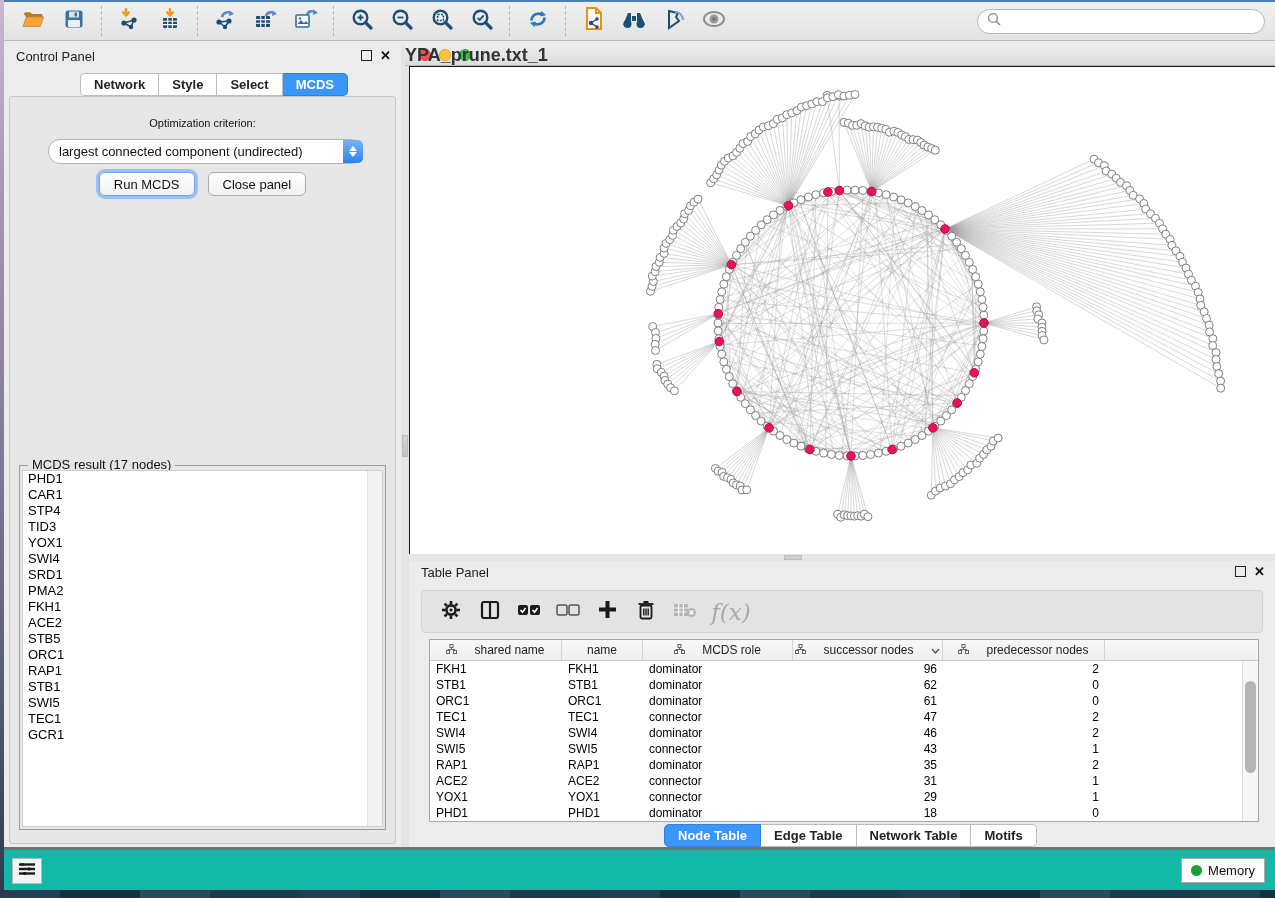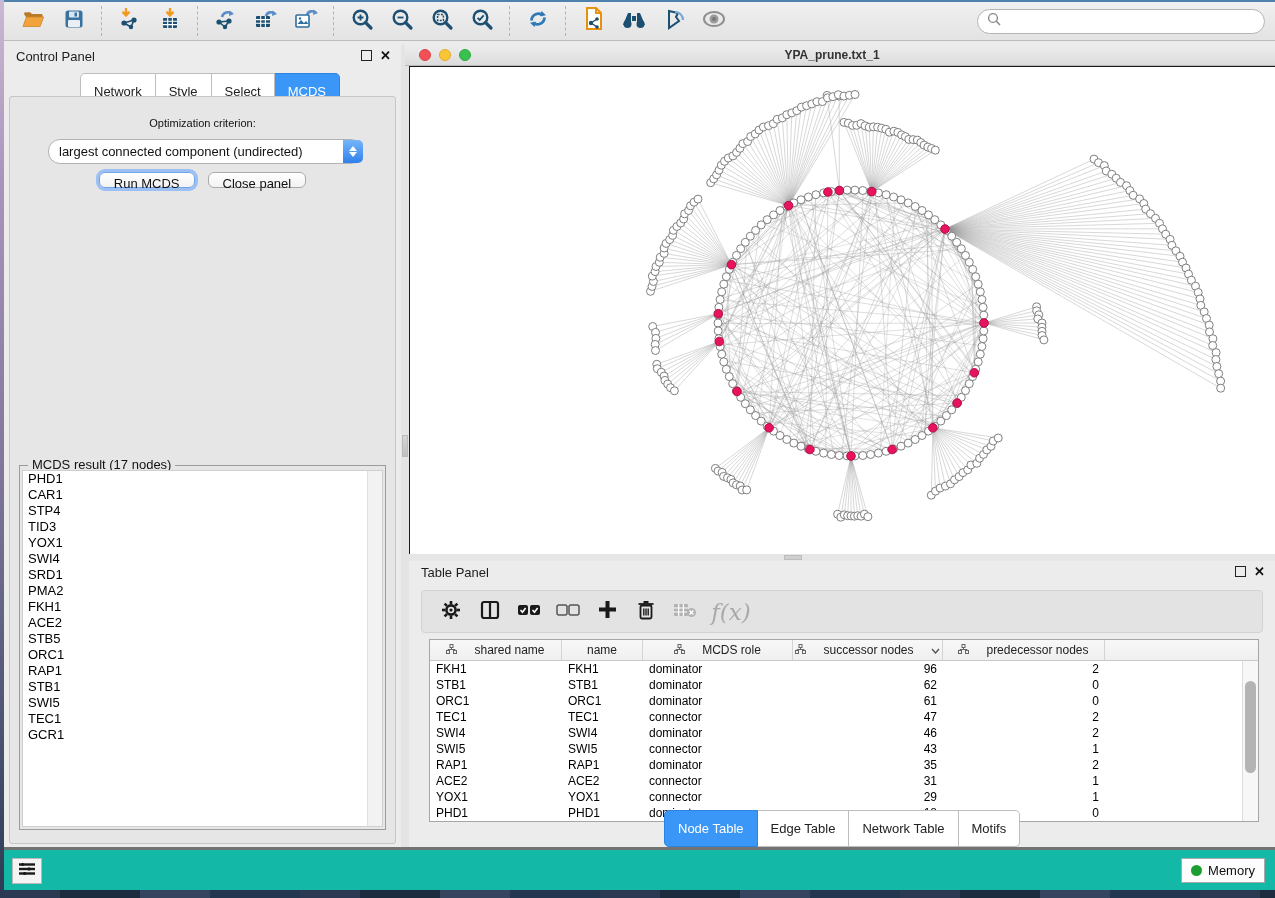--- a/index.html
+++ b/index.html
@@ -20,57 +20,57 @@
   .searchbox{margin-left:auto;width:288px;height:25px;background:#fff;border:1px solid #b5b5b5;border-radius:13px;
       display:flex;align-items:center;padding:0 9px;box-sizing:border-box;}
 
   
   .cpanel{position:absolute;left:0;top:45px;width:397px;bottom:40px;background:#ececec;}
   .panel-title{position:absolute;left:12px;top:4px;font-size:13px;color:#1d1d1d;}
   .panel-ctrls{position:absolute;right:10px;top:5px;display:flex;gap:8px;align-items:center;}
   .float-ic{width:9px;height:9px;border:1.5px solid #222;display:inline-block;}
   .close-ic{font-size:13px;font-weight:bold;color:#111;line-height:9px;}
   .tabs{position:absolute;left:76px;top:28px;display:flex;}
-  .seg{border:1px solid #bdbdbd;border-left:none;background:#fff;padding:10px 13px;font-size:13px;color:#222;}
+  .seg{border:1px solid #bdbdbd;border-left:none;background:#fff;padding:3px 13px;font-size:13px;color:#222;font-weight:bold;}
   .seg:first-child{border-left:1px solid #bdbdbd;border-radius:5px 0 0 5px;}
   .seg:last-child{border-radius:0 5px 5px 0;}
   .seg.sel{background:#3b97f7;border-color:#2f83e0;color:#fff;}
   .cp-content{position:absolute;left:5px;right:5px;top:51px;bottom:6px;background:#e6e6e6;
       border:1px solid #c6c6c6;border-radius:3px;}
   .opt-label{position:absolute;left:0;right:0;top:20px;text-align:center;font-size:11px;color:#111;}
   .combo{position:absolute;left:38px;top:42px;width:313px;height:23px;background:#fff;border:1px solid #b2b2b2;
       border-radius:12px;display:flex;align-items:center;}
   .combo-text{flex:1;font-size:13px;color:#111;padding-left:10px;white-space:nowrap;}
   .combo-cap{width:20px;height:23px;margin:-1px -1px -1px 0;border-radius:0 5px 5px 0;
       background:linear-gradient(#74b4f9,#3181ec);display:flex;flex-direction:column;align-items:center;justify-content:center;gap:1px;}
   .combo-cap svg{display:block;}
   .btnrow{position:absolute;left:0;right:0;top:75px;display:flex;justify-content:center;gap:13px;}
   .pbtn{background:linear-gradient(#ffffff,#f2f2f2);border:1px solid #ababab;border-radius:6px;
-      font-size:13px;color:#111;padding:3px 14px;height:16px;box-sizing:border-box;}
+      font-size:13px;color:#111;padding:3px 14px;height:24px;box-sizing:border-box;}
   .pbtn.focused{box-shadow:0 0 0 3px rgba(94,158,255,.55);border-color:#6ea4e8;}
   .groupbox{position:absolute;left:9px;right:9px;top:368px;bottom:13px;border:1px solid #9c9c9c;}
   .groupbox-title{position:absolute;left:8px;top:-9px;background:#e6e6e6;padding:0 4px;font-size:13px;color:#111;}
   .mcds-list{position:absolute;left:2px;right:2px;top:4px;bottom:2px;background:#fff;border:1px solid #cfcfcf;
       overflow:hidden;}
   .mcds-scroll{position:absolute;top:0;bottom:0;right:0;width:14px;background:#f2f2f2;border-left:1px solid #e0e0e0;}
   .mcds-item{font-size:13px;line-height:16px;padding-left:5px;color:#000;}
 
   
   .vsplit{position:absolute;left:397px;top:45px;width:8px;bottom:40px;background:#e4e4e4;}
   .vgrip{position:absolute;left:1px;top:390px;width:6px;height:22px;background:linear-gradient(#d6d6d6,#bfbfbf);border:1px solid #bbb;box-sizing:border-box;}
   .hsplit{position:absolute;left:405px;right:0;top:554px;height:7px;background:#e6e6e6;}
   .hgrip{position:absolute;left:375px;top:1px;width:18px;height:5px;background:#cfcfcf;border:1px solid #bdbdbd;box-sizing:border-box;}
 
   
   .netwin{position:absolute;left:401px;top:45px;right:0;height:509px;}
   .net-titlebar{position:absolute;left:0;top:0;right:0;height:20px;background:linear-gradient(#ededed,#dcdcdc);
       border-bottom:1px solid #b9b9b9;display:flex;align-items:center;}
   .tlights{display:flex;gap:8px;margin-left:14px;}
   .tl{width:12px;height:12px;border-radius:50%;}
-  .net-title{position:absolute;left:0;right:16px;text-align:center;font-size:12px;font-weight:bold;color:#333;}
+  .net-title{position:absolute;left:0;right:16px;text-align:left;font-size:18px;font-weight:bold;color:#333;}
   .net-canvas{position:absolute;left:4px;top:21px;right:0;bottom:0;background:#fff;
       border-top:1px solid #1a1a1a;border-left:1px solid #1a1a1a;}
 
   
   .tpanel{position:absolute;left:405px;top:561px;right:0;bottom:40px;background:#ececec;}
   .tp-toolbar{position:absolute;left:12px;right:12px;top:29px;height:43px;background:#e3e3e3;
       border:1px solid #d2d2d2;border-radius:4px;display:flex;align-items:center;gap:9px;padding:0 14px;box-sizing:border-box;}
   .tp-ic{width:30px;height:30px;display:flex;align-items:center;justify-content:center;}
   .fx{font-family:"DejaVu Serif",serif;font-style:italic;font-size:23px;color:#a9a9a9;}
   .tablewrap{position:absolute;left:20px;right:16px;top:78px;bottom:28px;background:#fff;border:1px solid #a6a6a6;}

